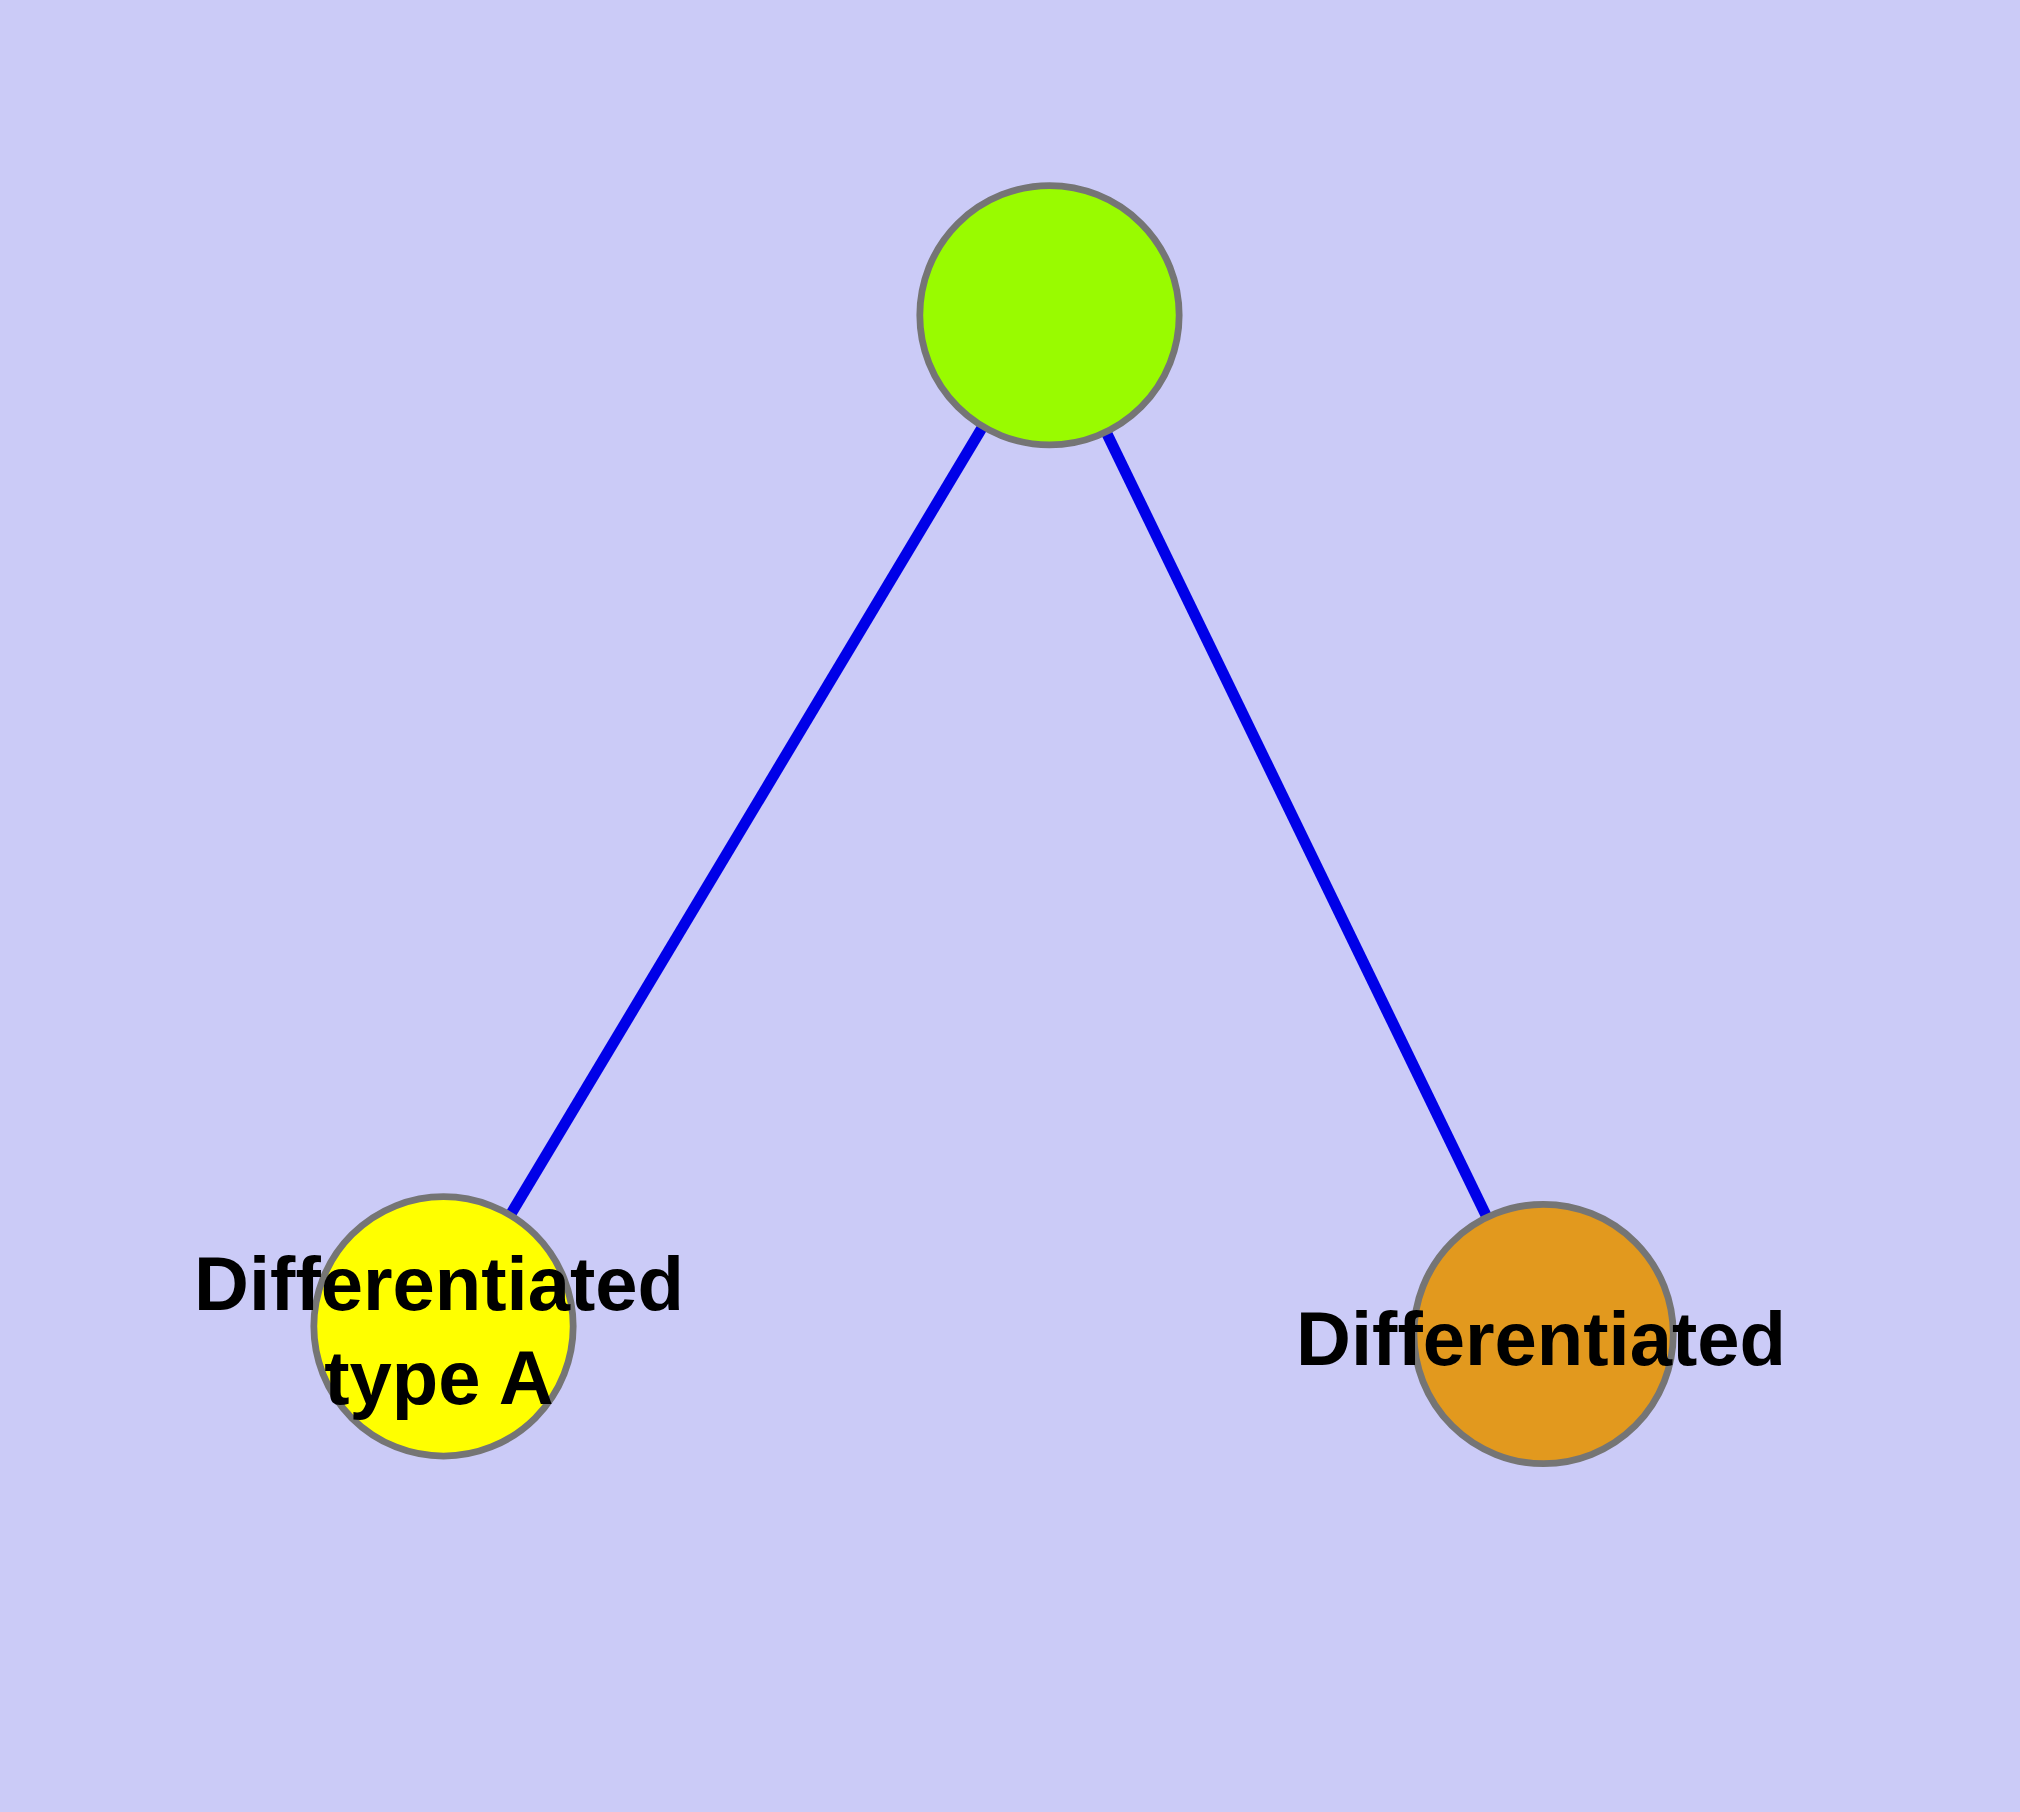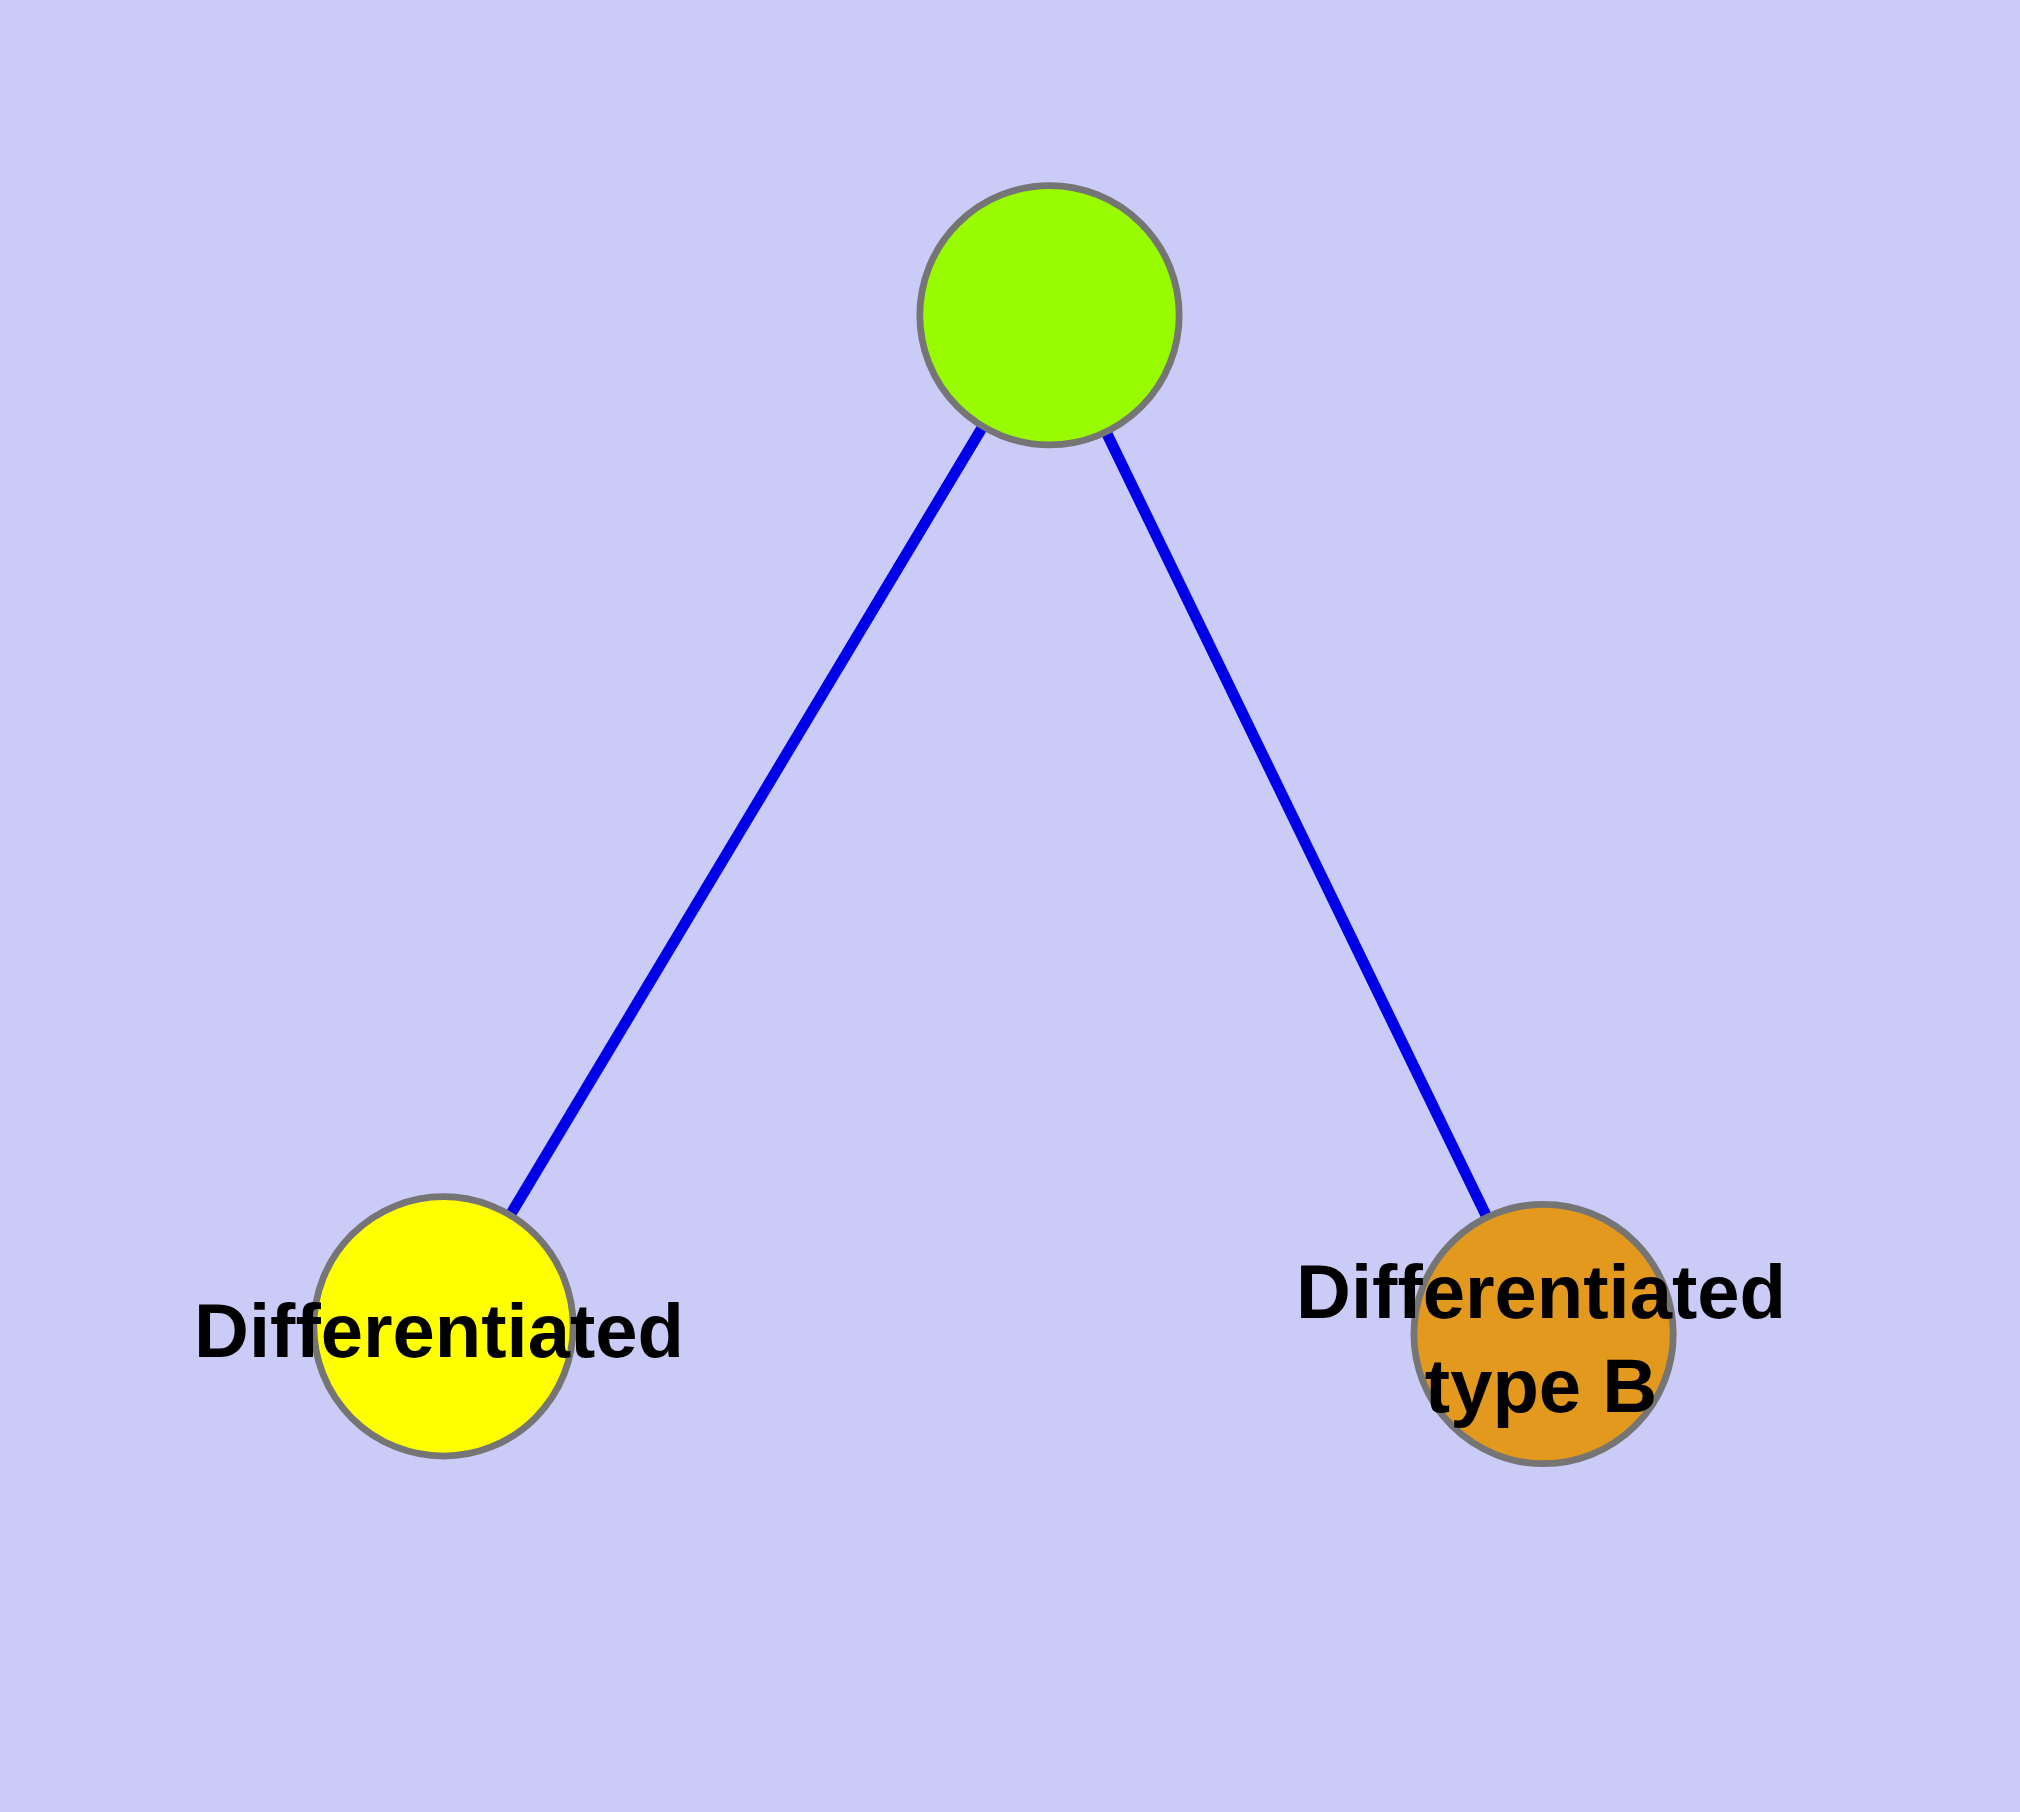--- a/index.html
+++ b/index.html
@@ -55,21 +55,21 @@
     <line class="edge" x1="1238" y1="372" x2="1821" y2="1574" stroke="#0000E8"></line>
 
     <circle class="node-circle" cx="1238" cy="372" r="153" fill="#99FB00"></circle>
     <circle class="node-circle" cx="523" cy="1565" r="153" fill="#FFFF00"></circle>
     <circle class="node-circle" cx="1821" cy="1574" r="153" fill="#E2991E"></circle>
   </svg>
 
 
   <div class="node-label" style="left:439px; top:1331px;">
     <div>Differentiated</div>
+    <div>type A</div>
   </div>
 
   <div class="node-label" style="left:1541px; top:1339px;">
     <div>Differentiated</div>
-    <div>type B</div>
   </div>
 
 </div>
 
 
 </body></html>

